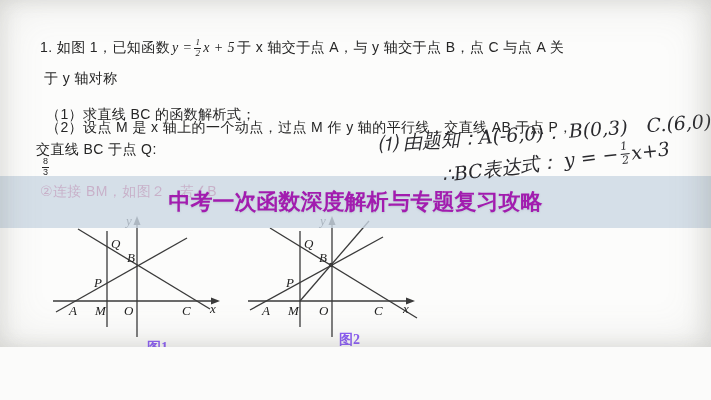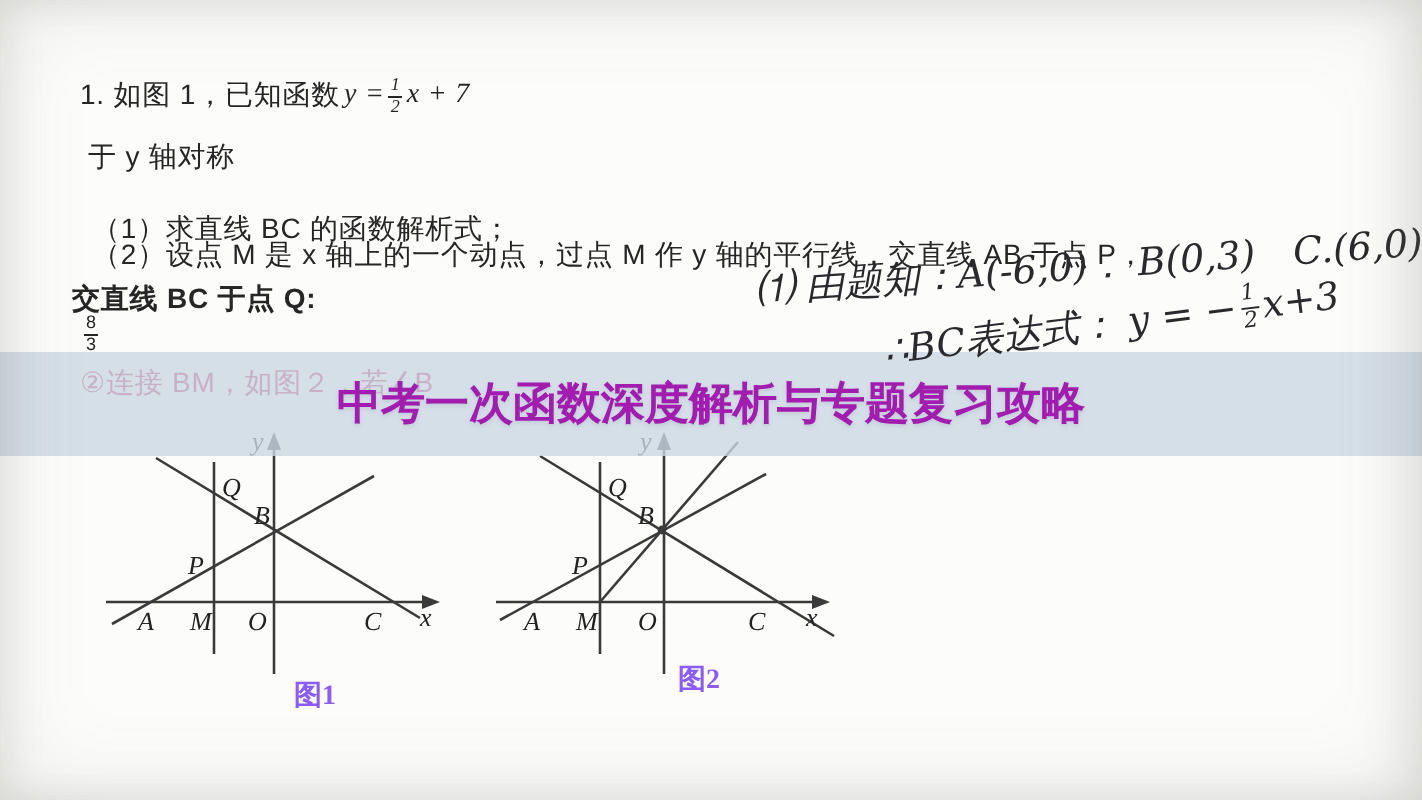--- a/index.html
+++ b/index.html
@@ -1,18 +1,18 @@
 <!DOCTYPE html>
 <html><head>
 <meta charset="utf-8">
 <style>
   html,body{margin:0;padding:0;}
   body{width:711px;height:400px;overflow:hidden;background:#fbfbfa;
        font-family:"Liberation Sans","DejaVu Sans",sans-serif;}
-  .page{position:relative;width:711px;height:400px;background:#fcfcfb;overflow:hidden;}
+  .page{position:relative;width:711px;height:347px;background:#fcfcfb;overflow:hidden;}
   .vignette{position:absolute;inset:0;pointer-events:none;z-index:9;
       box-shadow:inset 0 0 45px rgba(110,110,105,.16),
                  inset -10px 0 20px rgba(120,120,115,.13),
                  inset 8px 0 16px rgba(130,130,125,.09);}
   
   .pline{position:absolute;color:#262626;font-size:14px;letter-spacing:.4px;
          white-space:nowrap;display:flex;align-items:center;}
   .math{font-family:"Liberation Serif","DejaVu Serif",serif;font-style:italic;
         display:inline-flex;align-items:center;margin:0 2px;}
   .frac{display:inline-flex;flex-direction:column;align-items:center;
@@ -49,31 +49,32 @@
 <div class="page">
 
   <div class="pline" style="left:40px;top:38px;">
     <span>1. 如图 1，已知函数</span>
     <span class="math">
       <span>y = </span>
       <span class="frac">
         <span>1</span>
         <span class="den">2</span>
       </span>
-      <span>x + 7</span>
+      <span>x + 5</span>
     </span>
+    <span>于 x 轴交于点 A，与 y 轴交于点 B，点 C 与点 A 关</span>
   </div>
 
   <div class="pline" style="left:44px;top:70px;">于 y 轴对称</div>
 
   <div class="pline" style="left:46px;top:106px;">（1）求直线 BC 的函数解析式；</div>
 
   <div class="pline" style="left:46px;top:119px;">（2）设点 M 是 x 轴上的一个动点，过点 M 作 y 轴的平行线，交直线 AB 于点 P，</div>
 
-  <div class="pline" style="left:36px;top:141px;font-weight:bold;">交直线 BC 于点 Q:</div>
+  <div class="pline" style="left:36px;top:141px;">交直线 BC 于点 Q:</div>
 
   <div class="pline" style="left:40px;top:157px;">
     <span class="frac">
       <span>8</span>
       <span class="den">3</span>
     </span>
   </div>
 
   <div class="pline under-banner" style="left:40px;top:183px;">②连接 BM，如图２，若∠B</div>
 

